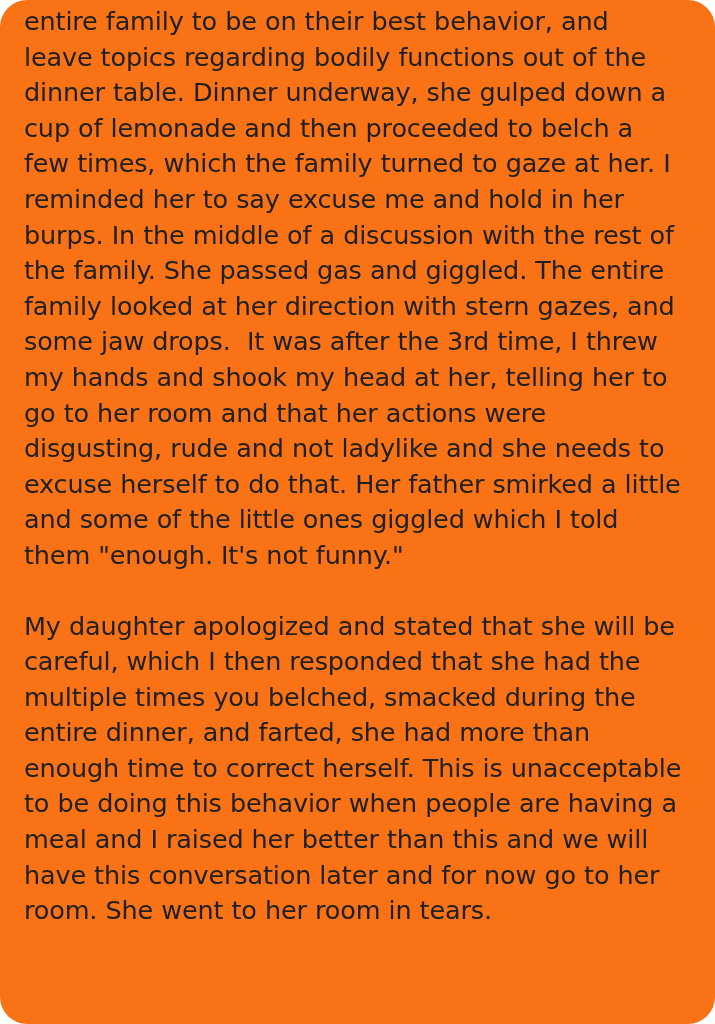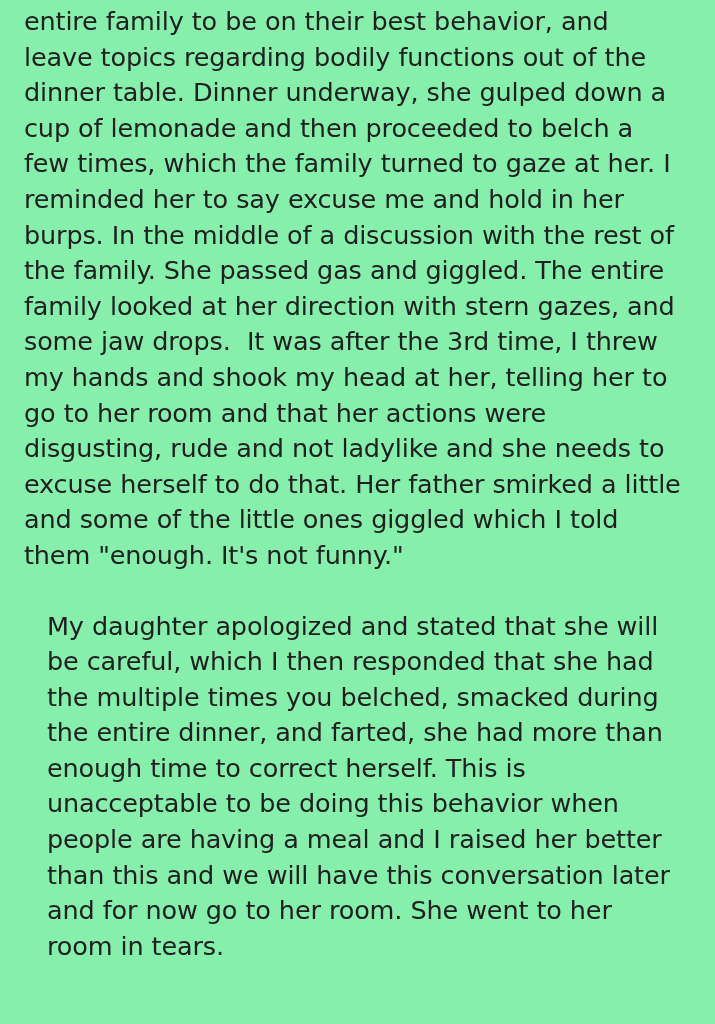--- a/index.html
+++ b/index.html
@@ -12,37 +12,37 @@
     height: 1024px;
     font-family: "DejaVu Sans", sans-serif;
     color: #1a1a1a;
     overflow: hidden;
   }
   .page {
     width: 715px;
     height: 1024px;
     box-sizing: border-box;
     padding: 4px 32px 0 24px;
-    background: #86efac;
+    background: #f97316;
+    border-radius: 27px;
   }
   .body-text {
     font-size: 25.5px;
     line-height: 35.6px;
     color: #202020;
     letter-spacing: -0.15px;
     word-spacing: 0.2px;
     font-weight: 400;
   }
   .para {
     margin: 0;
     white-space: pre-wrap;
   }
   .para + .para {
     margin-top: 35px;
-    margin-left: 23px;
   }
 </style>
 </head>
 <body>
 
 <div class="page">
   <div class="body-text">
     <p class="para">entire family to be on their best behavior, and leave topics regarding bodily functions out of the dinner table. Dinner underway, she gulped down a cup of lemonade and then proceeded to belch a few times, which the family turned to gaze at her. I reminded her to say excuse me and hold in her burps. In the middle of a discussion with the rest of the family. She passed gas and giggled. The entire family looked at her direction with stern gazes, and some jaw drops.  It was after the 3rd time, I threw my hands and shook my head at her, telling her to go to her room and that her actions were disgusting, rude and not ladylike and she needs to excuse herself to do that. Her father smirked a little and some of the little ones giggled which I told them "enough. It's not funny."</p>
     <p class="para">My daughter apologized and stated that she will be careful, which I then responded that she had the multiple times you belched, smacked during the entire dinner, and farted, she had more than enough time to correct herself. This is unacceptable to be doing this behavior when people are having a meal and I raised her better than this and we will have this conversation later and for now go to her room. She went to her room in tears.</p>
   </div>

